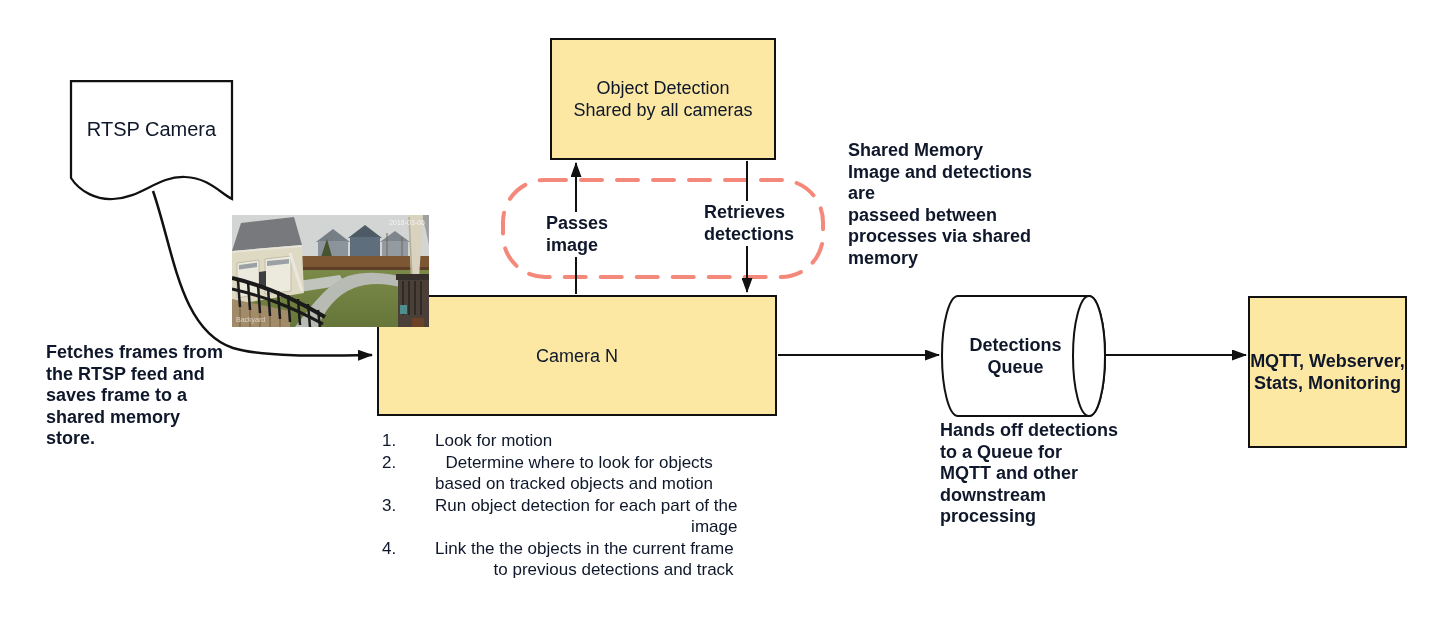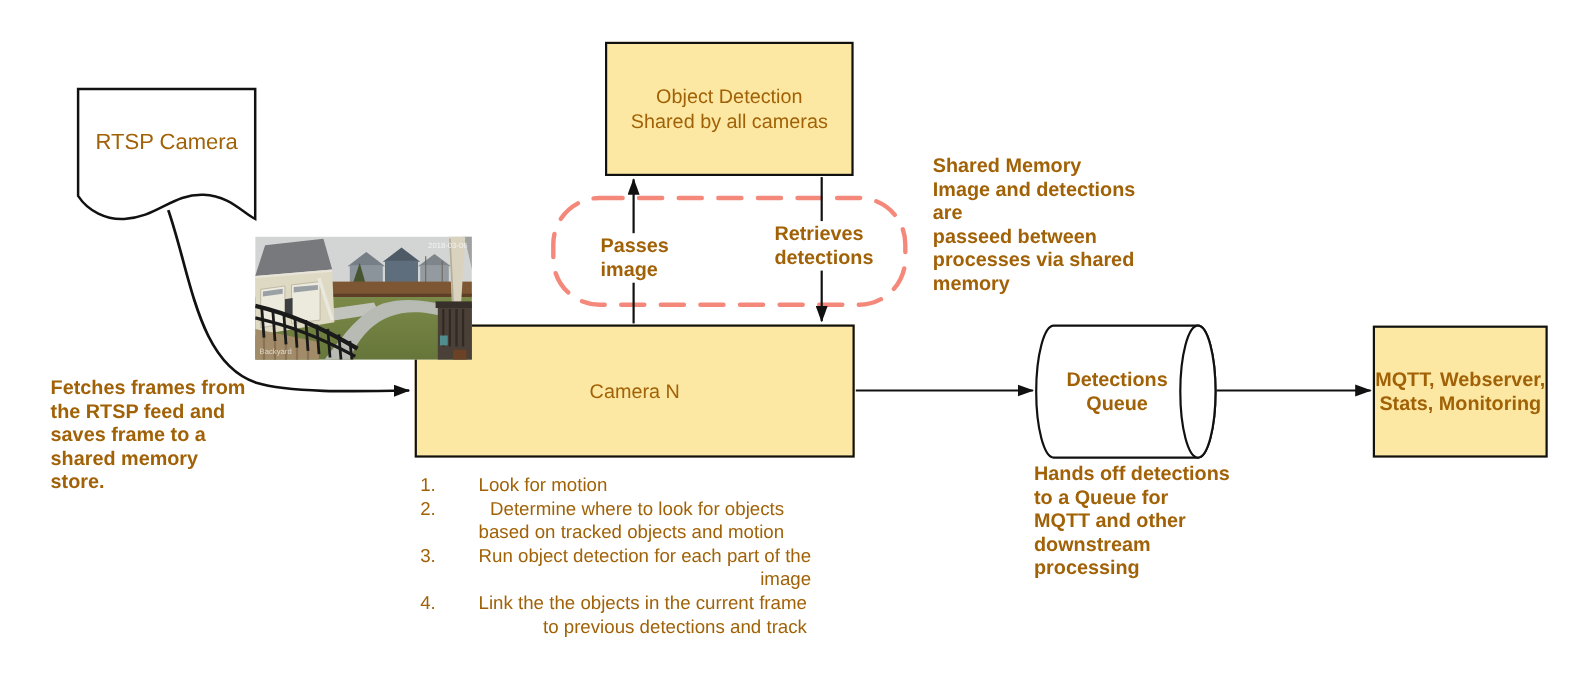--- a/index.html
+++ b/index.html
@@ -1,29 +1,29 @@
 <!DOCTYPE html>
 <html><head>
 <meta charset="utf-8">
 <style>
   html,body{margin:0;padding:0;background:#fff;}
   .canvas{
     position:relative;width:1448px;height:625px;background:#ffffff;overflow:hidden;
-    font-family:"Liberation Sans","DejaVu Sans",sans-serif;color:#a16207;
+    font-family:"Liberation Sans","DejaVu Sans",sans-serif;color:#0f172a;
   }
   svg.layer{position:absolute;left:0;top:0;z-index:1;}
   .node{
     position:absolute;z-index:2;box-sizing:border-box;
     background:#FCE8A3;border:2px solid #111;
     display:flex;flex-direction:column;align-items:center;justify-content:center;
     font-size:18px;line-height:22px;text-align:center;
   }
   .node-od{left:550px;top:38px;width:226px;height:122px;}
   .node-cam{left:377px;top:295px;width:400px;height:121px;}
-  .node-mqtt{left:1248px;top:296px;width:159px;height:120px;}
+  .node-mqtt{left:1248px;top:296px;width:159px;height:152px;}
   .italic{}
   .txt{position:absolute;z-index:4;font-size:18px;line-height:21.5px;}
   .ml{white-space:pre-line;font-weight:bold;}
   .bold{font-weight:bold;}
   .fetches{left:46px;top:342px;width:210px;}
   .sharedmem{left:848px;top:140px;width:215px;}
   .handsoff{left:940px;top:420px;width:190px;}
   .arrowlabel{background:#ffffff;padding:1px 3px;}
   .lbl-passes{left:543px;top:212px;}
   .lbl-retrieves{left:701px;top:201px;}

